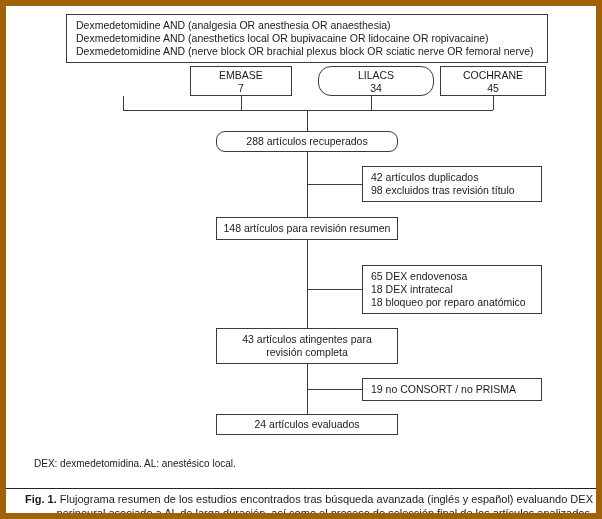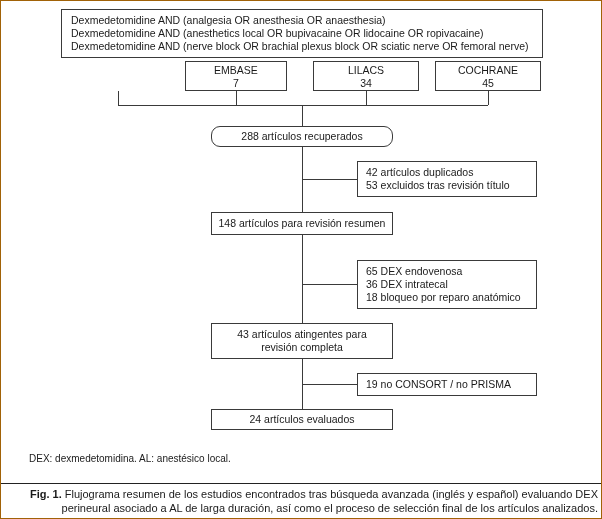--- a/index.html
+++ b/index.html
@@ -3,21 +3,21 @@
 <meta charset="utf-8">
 <style>
   html, body { margin: 0; padding: 0; background: #fff; }
   body { font-family: "Liberation Sans", sans-serif; color: #1a1a1a; }
 
   .figure {
     position: relative;
     width: 602px;
     height: 519px;
     background: #fff;
-    border: 1px solid #a16207;
+    border: 6px solid #a16207;
     box-sizing: border-box;
     overflow: hidden;
   }
 
   .connectors {
     position: absolute;
     left: 0; top: 0;
     width: 602px; height: 519px;
     z-index: 0;
   }
@@ -38,21 +38,21 @@
     text-align: left;
   }
 
   .db-box {
     top: 60px; height: 30px;
     text-align: center;
     padding-top: 2px;
   }
   .db-pubmed   { left: 64px;  width: 106px; }
   .db-embase   { left: 184px; width: 102px; }
-  .db-lilacs   { left: 312px; width: 106px; }
+  .db-lilacs   { left: 312px; width: 116px; border-radius: 13px; }
   .db-cochrane { left: 434px; width: 106px; }
 
   .main-box {
     left: 210px; width: 182px;
     text-align: center;
     padding: 4px 6px;
   }
   .main-retrieved { top: 125px; padding: 3px 4px; border-radius: 9px; }
   .main-abstract  { top: 211px; }
   .main-full      { top: 322px; }
@@ -128,28 +128,28 @@
   </div>
   <div class="box db-box db-cochrane">
     <div>COCHRANE</div>
     <div>45</div>
   </div>
 
   <div class="box main-box main-retrieved">288 artículos recuperados</div>
 
   <div class="box side-box side-1">
     <div>42 artículos duplicados</div>
-    <div>53 excluidos tras revisión título</div>
+    <div>98 excluidos tras revisión título</div>
   </div>
 
   <div class="box main-box main-abstract">148 artículos para revisión resumen</div>
 
   <div class="box side-box side-2">
     <div>65 DEX endovenosa</div>
-    <div>36 DEX intratecal</div>
+    <div>18 DEX intratecal</div>
     <div>18 bloqueo por reparo anatómico</div>
   </div>
 
   <div class="box main-box main-full">43 artículos atingentes para revisión completa</div>
 
   <div class="box side-box side-3">
     <div>19 no CONSORT / no PRISMA</div>
   </div>
 
   <div class="box main-box main-evaluated">24 artículos evaluados</div>

